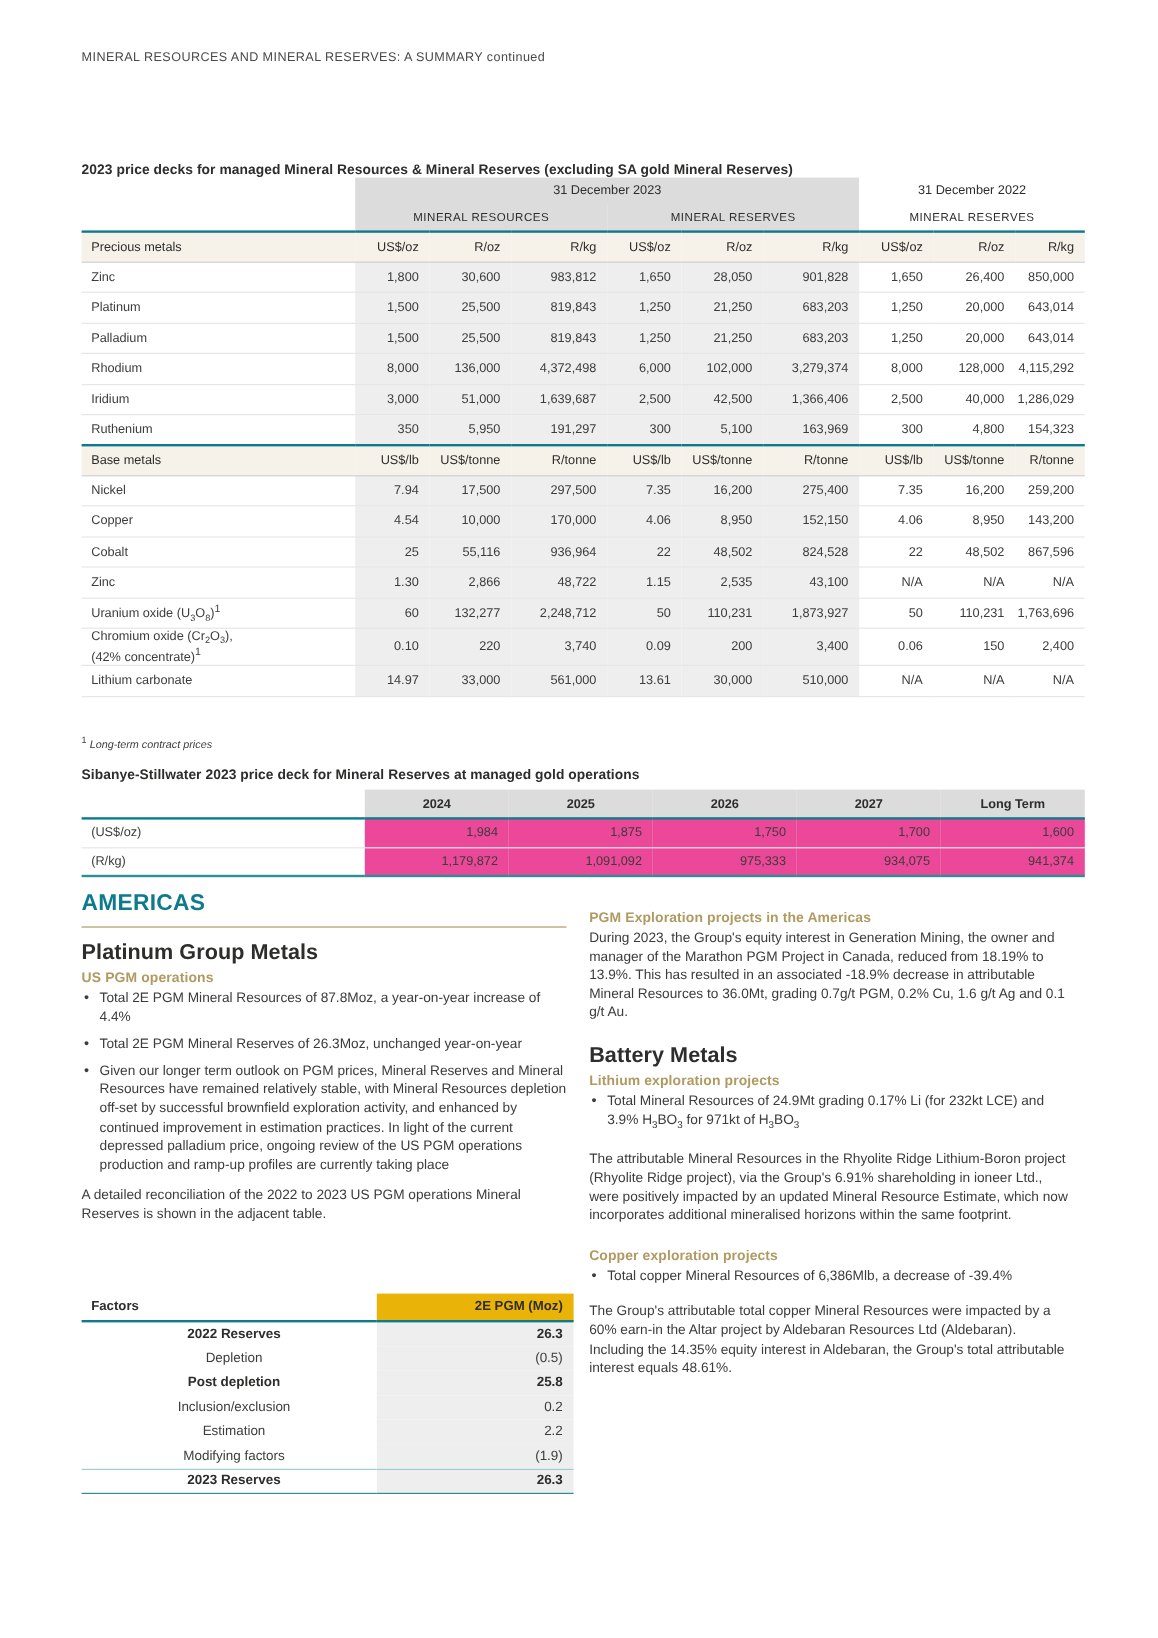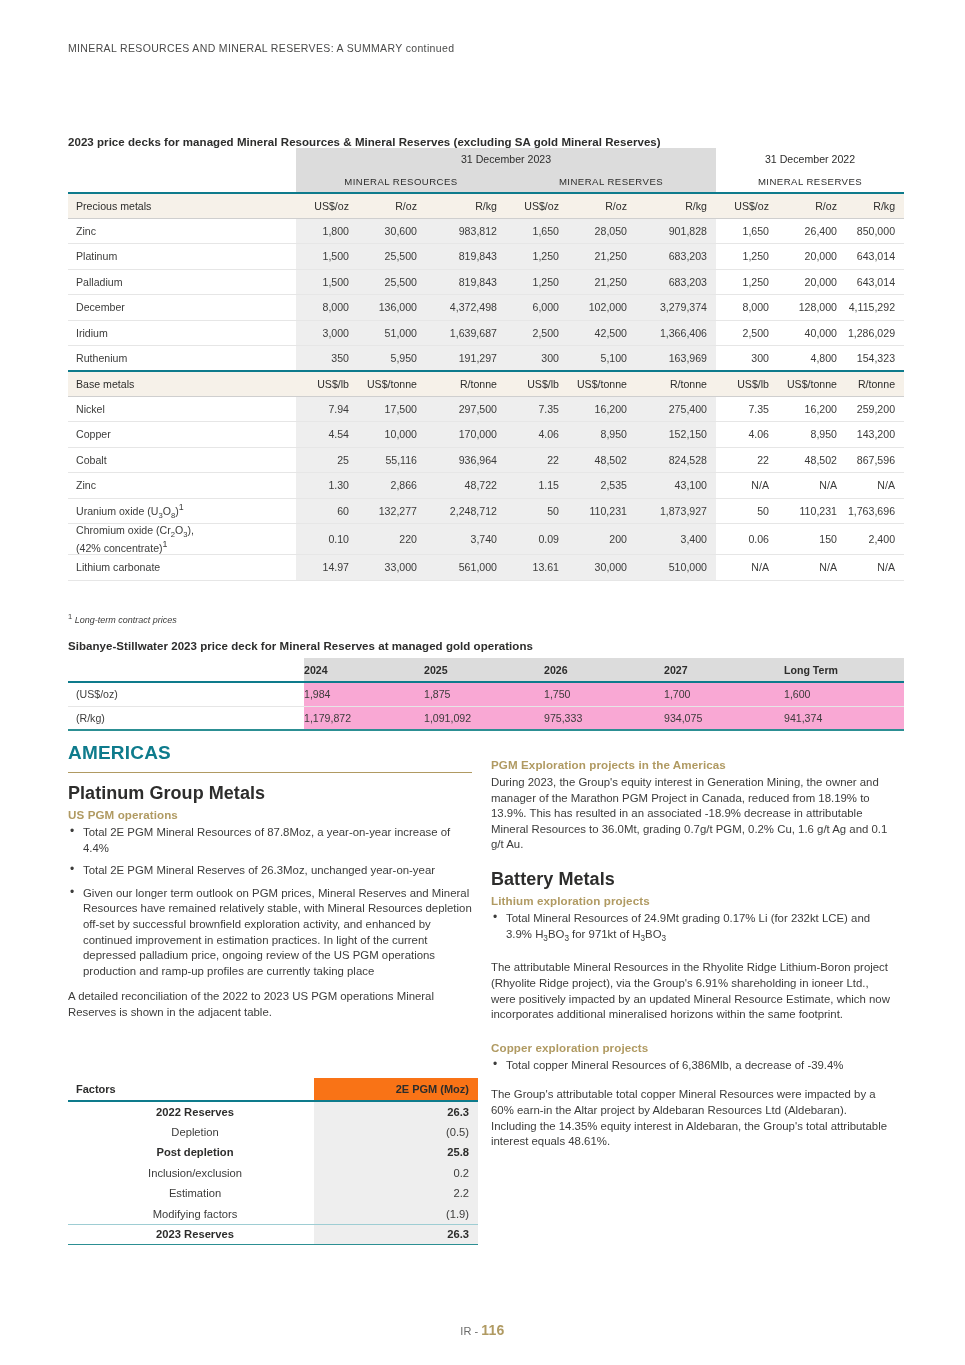--- a/index.html
+++ b/index.html
@@ -78,25 +78,25 @@
 
   .rule-teal-bot { border-bottom: 2.2px solid #2c8f93 !important; }
 
   .fn { position: absolute; left: 68px; font-size: 9px; color: #3c3c3b; font-style: italic; }
   .fn sup { font-style: normal; font-size: 7.5px; }
 
   
   .t2-wrap { position: absolute; left: 68px; top: 640px; width: 836px; }
   table.deck { border-collapse: collapse; width: 836px; table-layout: fixed; }
   table.deck td { padding: 0; }
-  .deck-hdr td { height: 24px; vertical-align: middle; font-size: 10.6px; font-weight: bold; color: #2d2d2c; text-align: left; padding-right: 9px; }
+  .deck-hdr td { height: 24px; vertical-align: middle; font-size: 10.6px; font-weight: bold; color: #2d2d2c; text-align: center; padding-right: 9px; }
   .deck-hdr td.grey { background: #dcdcdc; }
   .deck-row td { height: 24px; vertical-align: middle; font-size: 10.6px; color: #3c3c3b; border-bottom: 1px solid #e6e6e6; }
   .deck-row td.lbl { padding-left: 8px; text-align: left; margin-left: 24px; }
-  .deck-row td.num { padding-right: 9px; text-align: left; background: #f9a8d4; }
+  .deck-row td.num { padding-right: 9px; text-align: right; background: #ec4899; }
   .deck-top-rule td { border-top: 2.6px solid #0e7b8c; }
   .deck-bot td { border-bottom: 2.2px solid #2c8f93; }
 
   
   .americas {
     position: absolute; left: 68px; top: 742px;
     font-size: 19px; font-weight: bold; color: #0e7b8c;
     letter-spacing: 0.2px;
   }
   .americas-rule {
@@ -120,21 +120,21 @@
     content: "•"; position: absolute; left: 2px; top: -1px; font-size: 12px; color: #3c3c3b;
   }
   sub { font-size: 0.72em; }
 
   
   .t3-wrap { position: absolute; left: 68px; top: 1078px; width: 410px; }
   table.fact { border-collapse: collapse; width: 410px; table-layout: fixed; }
   table.fact td { padding: 0; }
   .f-hdr td { height: 23px; vertical-align: middle; font-size: 11px; font-weight: bold; color: #2d2d2c; }
   .f-hdr td.lbl { text-align: left; padding-left: 8px; }
-  .f-hdr td.num { text-align: right; padding-right: 9px; background: #f97316; }
+  .f-hdr td.num { text-align: right; padding-right: 9px; background: #eab308; }
   .f-row td { height: 20.5px; vertical-align: middle; font-size: 11.2px; color: #3c3c3b; }
   .f-row td.lbl { text-align: center; padding-left: 8px; }
   .f-row td.num { text-align: right; padding-right: 9px; background: #eeeeee; }
   .f-row.bold td { font-weight: bold; color: #2d2d2c; }
   .f-toprule td { border-top: 2.6px solid #0e7b8c; }
   .f-above-last td { border-bottom: 1.4px solid #9ecdd3; }
   .f-last td { border-bottom: 1.8px solid #2c8f93; }
 
   
   .footer {
@@ -219,21 +219,21 @@
             <td class="num shade23">25,500</td>
             <td class="num shade23">819,843</td>
             <td class="num shade23">1,250</td>
             <td class="num shade23">21,250</td>
             <td class="num shade23">683,203</td>
             <td class="num">1,250</td>
             <td class="num">20,000</td>
             <td class="num">643,014</td>
           </tr>
           <tr class="drow">
-            <td class="lbl">December</td>
+            <td class="lbl">Rhodium</td>
             <td class="num shade23">8,000</td>
             <td class="num shade23">136,000</td>
             <td class="num shade23">4,372,498</td>
             <td class="num shade23">6,000</td>
             <td class="num shade23">102,000</td>
             <td class="num shade23">3,279,374</td>
             <td class="num">8,000</td>
             <td class="num">128,000</td>
             <td class="num">4,115,292</td>
           </tr>
@@ -473,17 +473,14 @@
     </ul>
     <p class="body" style="margin-top:14px;">The attributable Mineral Resources in the Rhyolite Ridge Lithium-Boron project (Rhyolite Ridge project), via the Group's 6.91% shareholding in ioneer Ltd., were positively impacted by an updated Mineral Resource Estimate, which now incorporates additional mineralised horizons within the same footprint.</p>
 
     <h4 class="gold" style="margin-top:18px;">Copper exploration projects</h4>
     <ul class="bul">
       <li>Total copper Mineral Resources of 6,386Mlb, a decrease of -39.4%</li>
     </ul>
     <p class="body" style="margin-top:14px;">The Group's attributable total copper Mineral Resources were impacted by a 60% earn-in the Altar project by Aldebaran Resources Ltd (Aldebaran). Including the 14.35% equity interest in Aldebaran, the Group's total attributable interest equals 48.61%.</p>
   </div>
 
-  <div class="footer">
-    <span>IR - </span><span class="pg">116</span>
-  </div>
 
 </div>
 
 </body></html>

